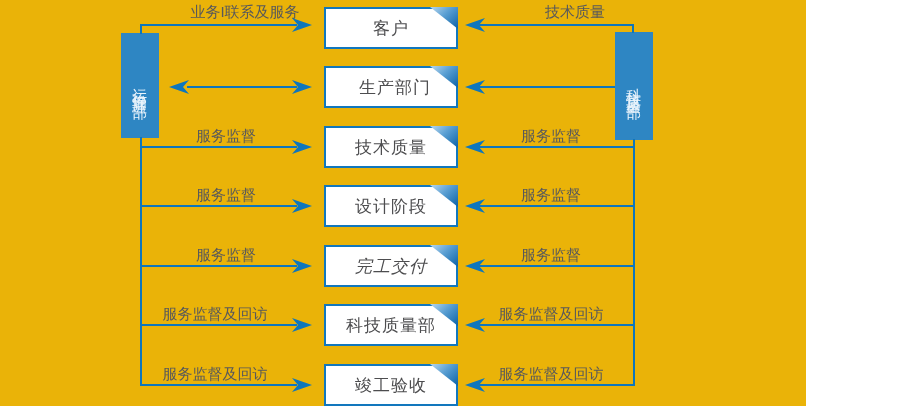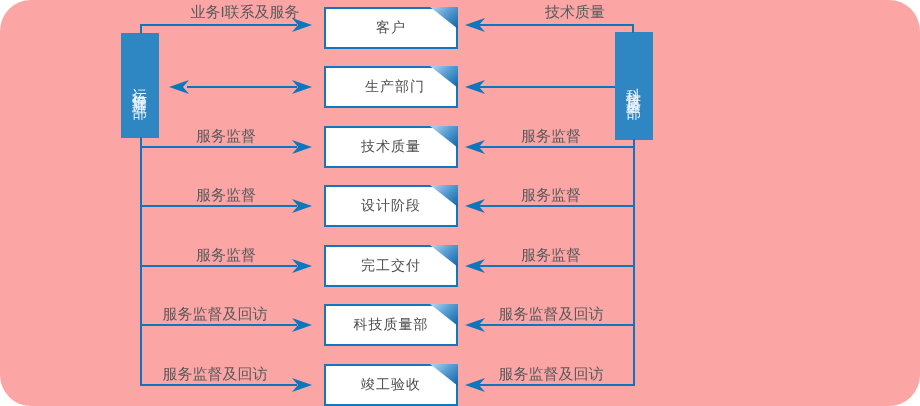--- a/index.html
+++ b/index.html
@@ -1,17 +1,17 @@
 <!DOCTYPE html>
 <html><head>
 <meta charset="utf-8">
 <style>
   html,body{margin:0;padding:0;background:#ffffff;}
   body{font-family:"Liberation Sans", sans-serif;}
-  #stage{position:relative;width:920px;height:406px;background:#fca5a5;overflow:hidden;border-radius:31px;}
+  #stage{position:relative;width:806px;height:406px;background:#eab308;overflow:hidden;}
 
   
   .vbar{position:absolute;width:38px;background:#2e86c3;display:flex;align-items:center;justify-content:center;}
   .vbar .vtxt{writing-mode:vertical-rl;text-orientation:upright;color:#eaf4fc;font-size:15px;letter-spacing:4px;line-height:1;}
   .bar-left{left:121px;top:33px;height:105px;}
   .bar-right{left:615px;top:32px;height:108px;}
 
   
   .ln{position:absolute;background:#0e76bc;}
   .h{height:2px;}
@@ -20,21 +20,21 @@
   
   .arr{position:absolute;width:20px;height:14px;background:#0e76bc;}
   .arr.r{clip-path:polygon(0 0,100% 50%,0 100%,30% 50%);}
   .arr.l{clip-path:polygon(100% 0,0 50%,100% 100%,70% 50%);}
 
   
   .lbl{position:absolute;height:18px;line-height:18px;text-align:center;font-size:15px;color:#58595b;white-space:nowrap;}
 
   
   .box{position:absolute;left:324px;width:134px;height:42px;box-sizing:border-box;border:2px solid #1277bd;background:#ffffff;display:flex;align-items:center;justify-content:center;}
-  .box .btxt{font-size:14px;color:#4d4d4f;letter-spacing:1px;}
+  .box .btxt{font-size:17px;color:#4d4d4f;letter-spacing:1px;}
   .fold{position:absolute;top:-2px;right:-2px;width:28px;height:22px;background:linear-gradient(135deg,#b9d8ee 0%,#5a9fd3 45%,#0c62a6 100%);clip-path:polygon(0 0,100% 0,100% 100%);}
 </style>
 </head>
 <body>
 
 <div id="stage">
 
   <div class="vbar bar-left">
     <span class="vtxt">运行管理部</span>
   </div>
@@ -89,21 +89,21 @@
     <span class="btxt">设计阶段</span>
     <i class="fold"></i>
   </div>
 
   <div class="lbl" style="left:141px;top:246px;width:170px;">服务监督</div>
   <div class="ln h" style="left:140px;top:265px;width:157px;"></div>
   <div class="arr r" style="left:292px;top:259px;"></div>
   <div class="lbl" style="left:467px;top:246px;width:168px;">服务监督</div>
   <div class="arr l" style="left:465px;top:259px;"></div>
   <div class="ln h" style="left:477px;top:265px;width:158px;"></div>
-  <div class="box" style="top:245px;">
+  <div class="box" style="top:245px;font-style:italic;">
     <span class="btxt">完工交付</span>
     <i class="fold"></i>
   </div>
 
   <div class="lbl" style="left:130px;top:305px;width:170px;">服务监督及回访</div>
   <div class="ln h" style="left:140px;top:324px;width:157px;"></div>
   <div class="arr r" style="left:292px;top:318px;"></div>
   <div class="lbl" style="left:467px;top:305px;width:168px;">服务监督及回访</div>
   <div class="arr l" style="left:465px;top:318px;"></div>
   <div class="ln h" style="left:477px;top:324px;width:158px;"></div>

